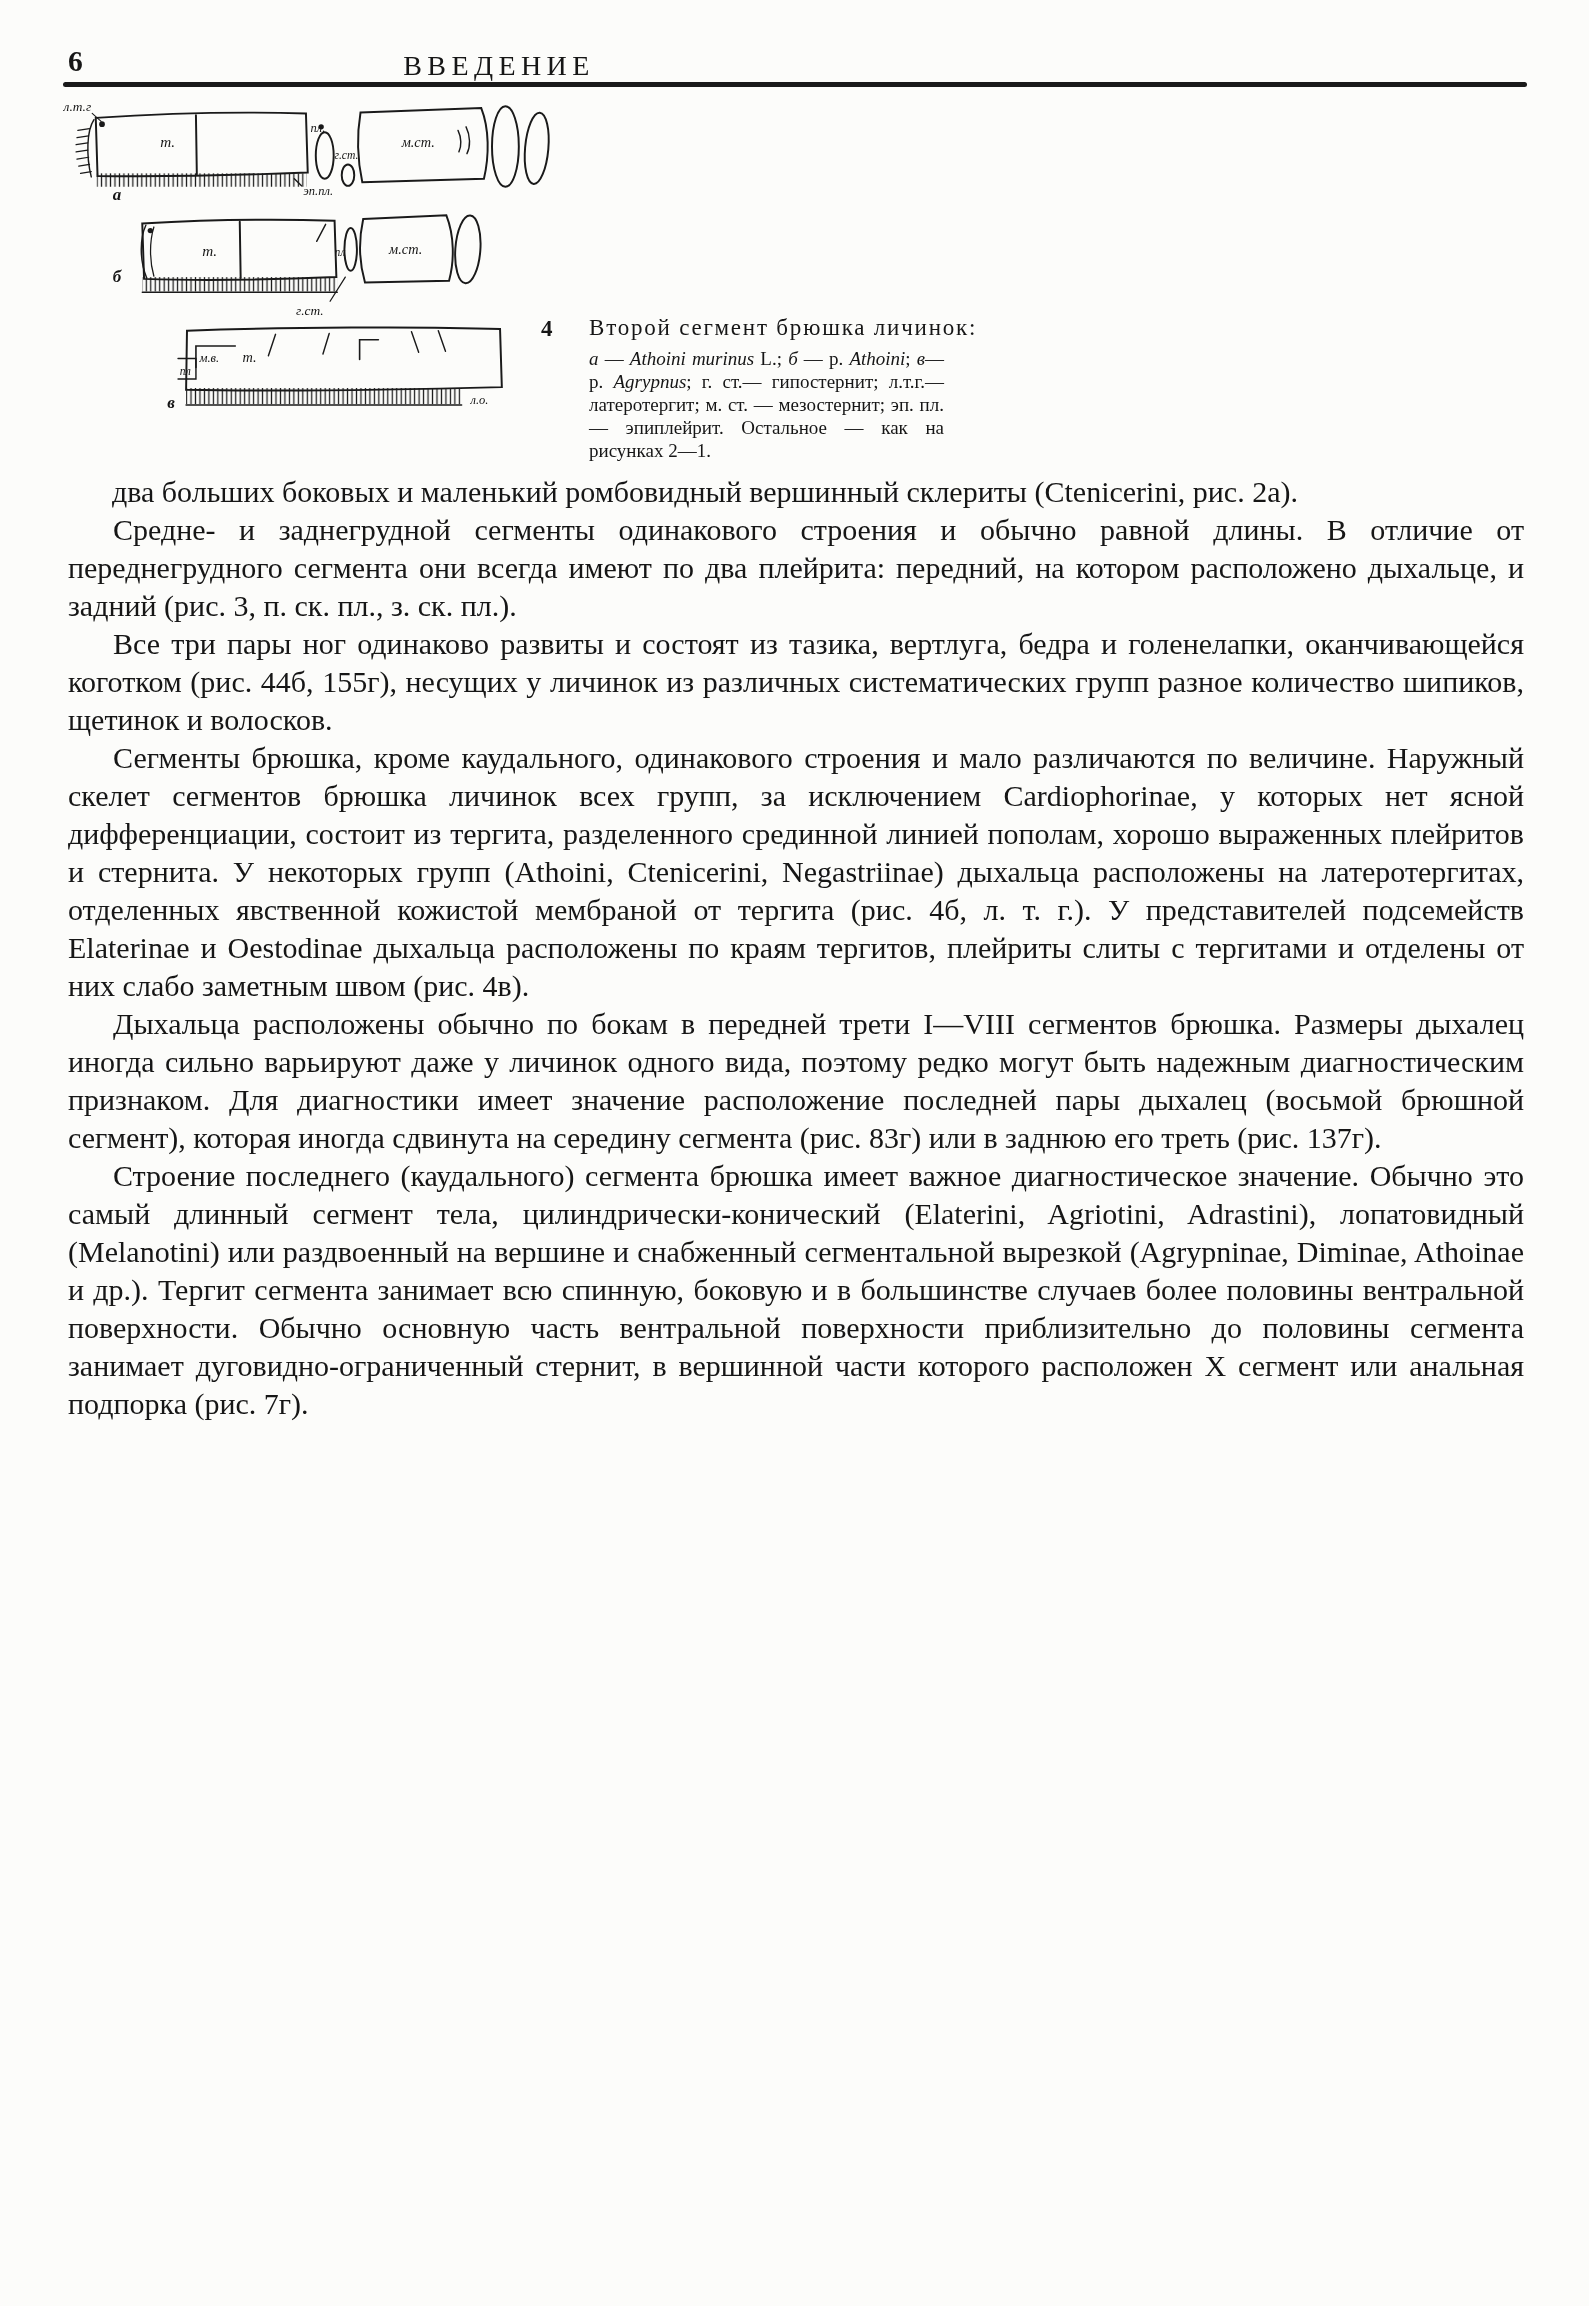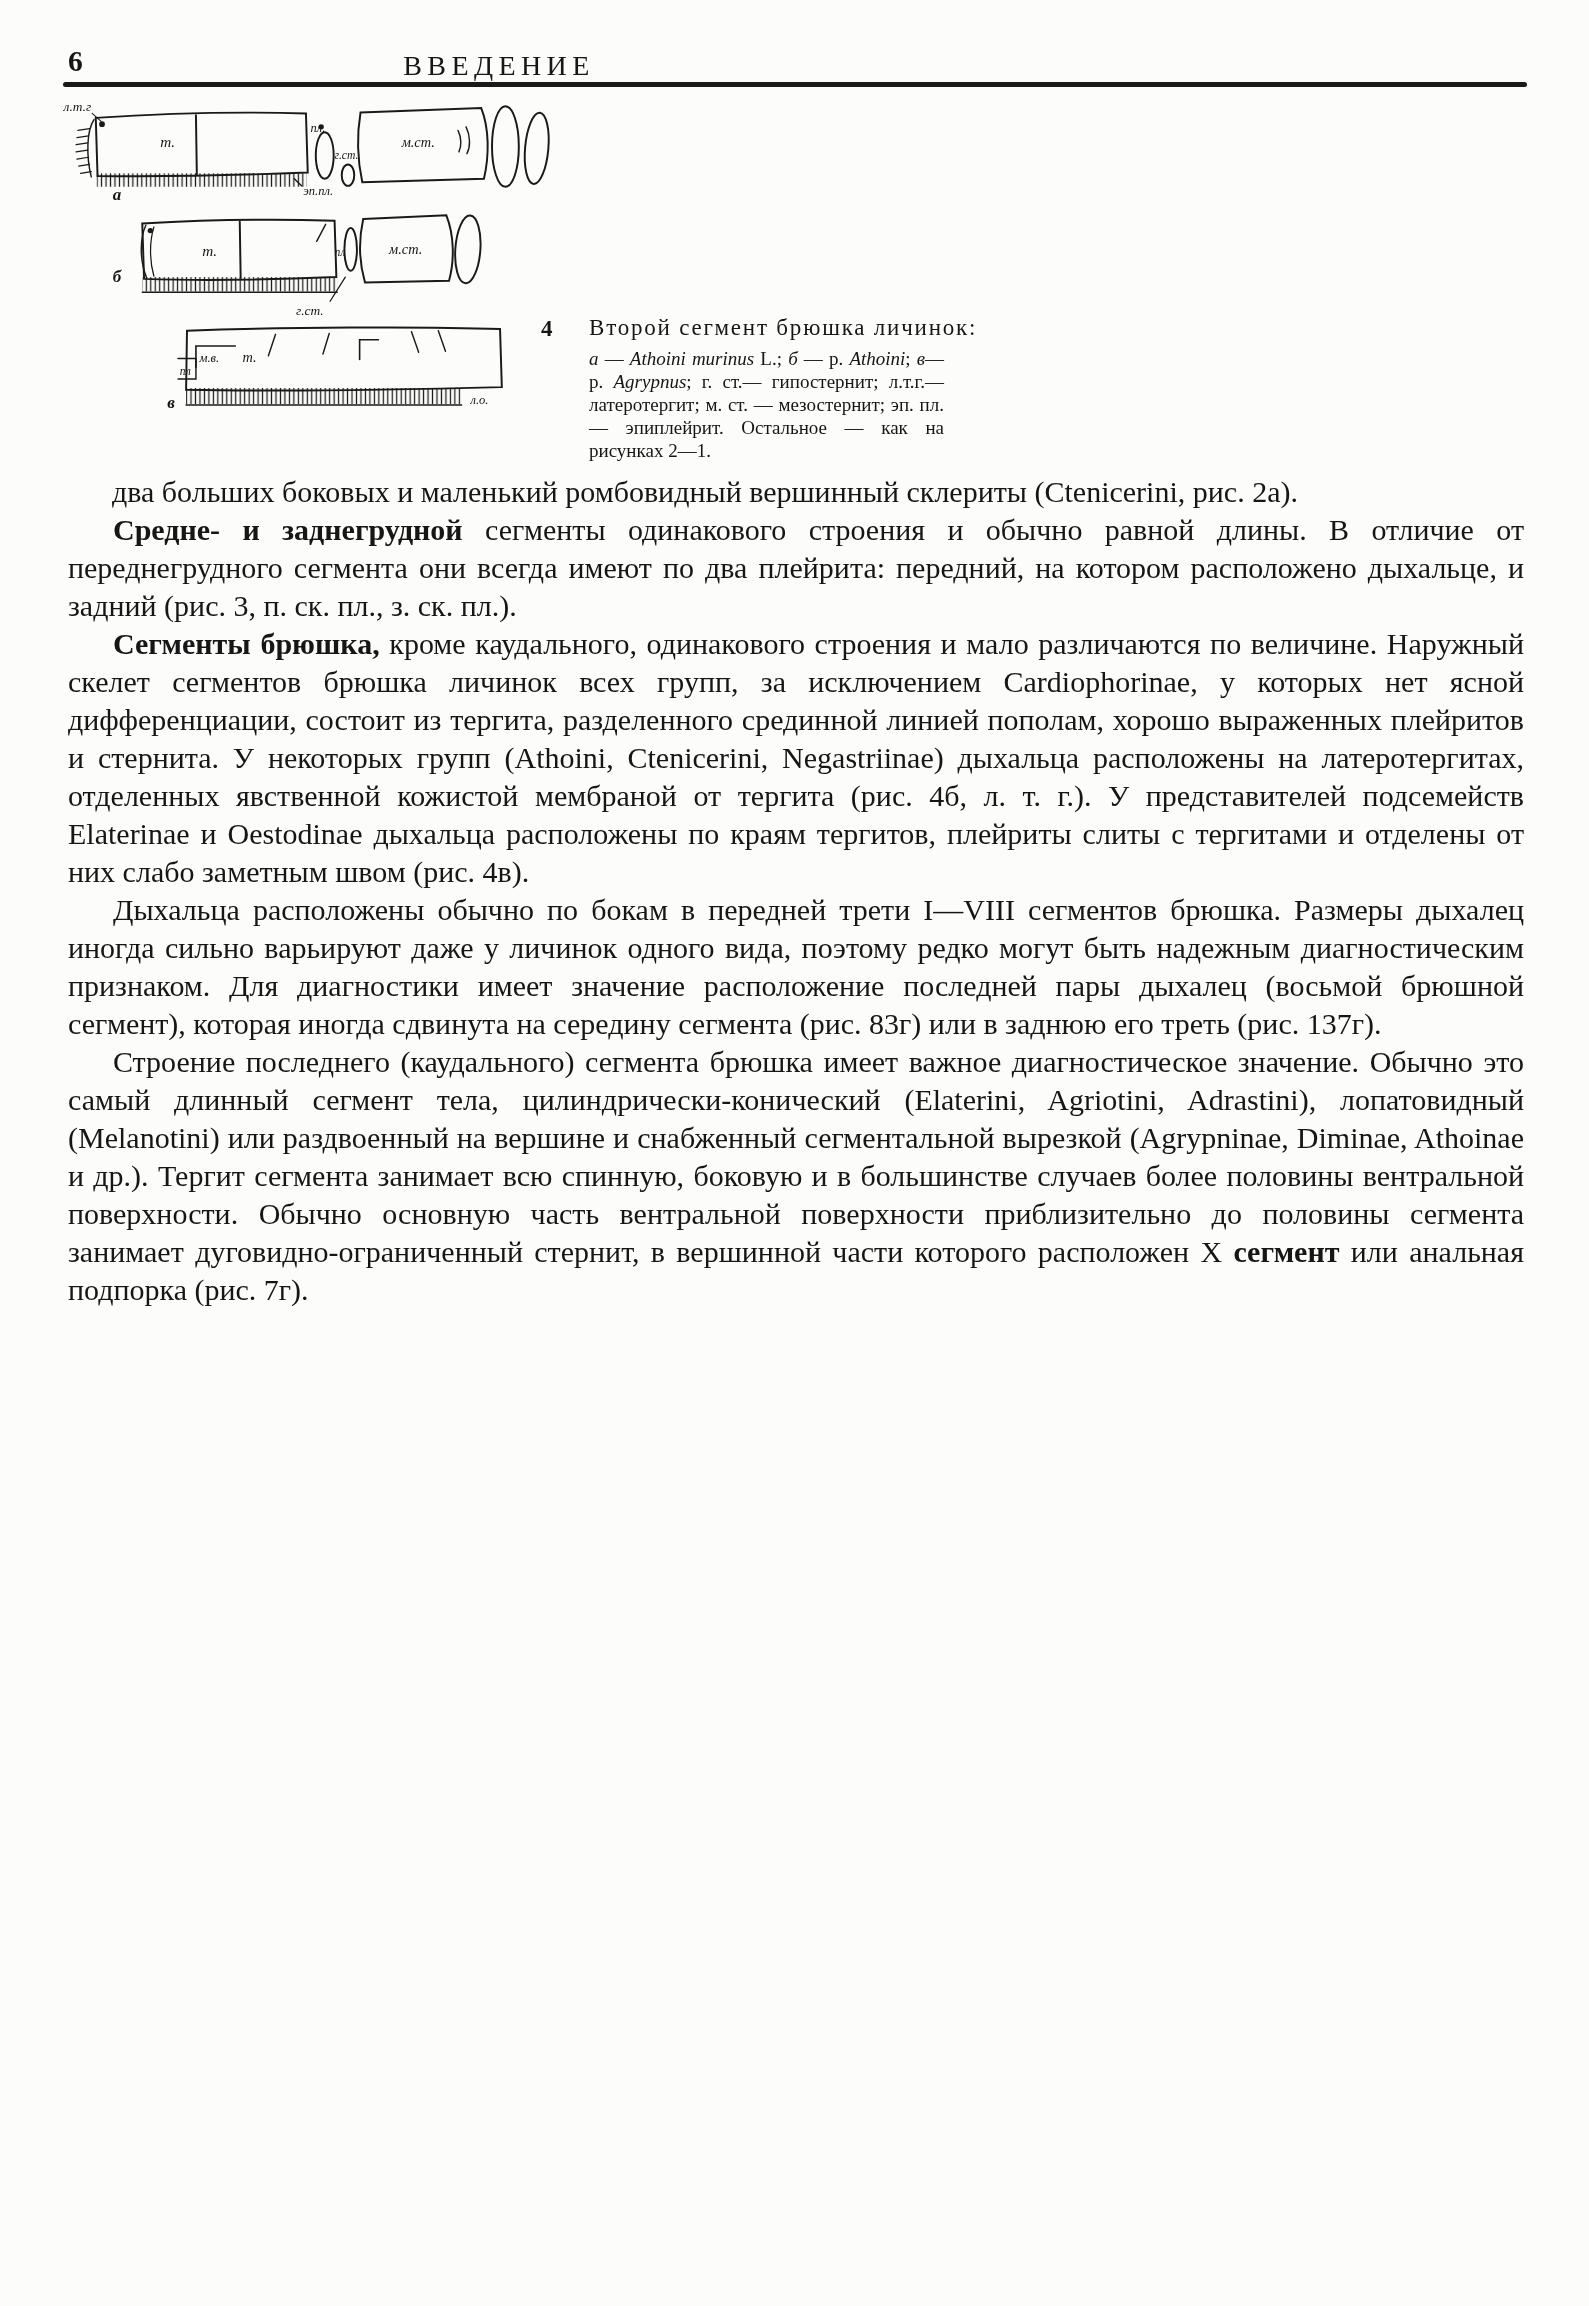--- a/index.html
+++ b/index.html
@@ -38,21 +38,21 @@
   .cap-inner { margin-left:48px; width:355px; }
   .cap-title { font-size:23px; letter-spacing:1.8px; margin-bottom:6.3px; white-space:nowrap; }
   .cap-text { font-size:19px; line-height:23px; text-align:justify; }
   .cap-text i { font-style:italic; }
   .body-text {
     position:absolute; left:68px; top:473px; width:1456px;
     font-size:30px; line-height:38px; text-align:justify;
   }
   .para { text-indent:45px; }
   .para.noindent { text-indent:0;margin-left:44px; }
-  .para b { font-weight:bold; }
+  .para b { font-weight:normal; }
 </style>
 </head>
 <body>
 
 <div class="page">
 
   <div class="page-number">6</div>
   <div class="running-title">ВВЕДЕНИЕ</div>
   <div class="header-rule"></div>
 
@@ -144,19 +144,20 @@
     <div class="fig-num">4</div>
     <div class="cap-inner">
       <div class="cap-title">Второй сегмент брюшка личинок:</div>
       <div class="cap-text"><i>а</i><span> — </span><i>Athoini murinus</i><span> L.; </span><i>б</i><span> — р. </span><i>Athoini</i><span>; </span><i>в</i><span>— р. </span><i>Agrypnus</i><span>; г. ст.— гипостернит; л.т.г.— латеротергит; м. ст. — мезостернит; эп. пл. — эпиплейрит. Остальное — как на рисунках 2—1.</span></div>
     </div>
   </div>
 
   <div class="body-text">
     <p class="para noindent"><span>два больших боковых и маленький ромбовидный вершинный склериты (Ctenicerini, рис. 2а).</span></p>
     <p class="para"><b>Средне- и заднегрудной</b><span> сегменты одинакового строения и обычно равной длины. В отличие от переднегрудного сегмента они всегда имеют по два плейрита: передний, на котором расположено дыхальце, и задний (рис. 3, п. ск. пл., з. ск. пл.).</span></p>
+    <p class="para"><span>Все три пары ног одинаково развиты и состоят из тазика, вертлуга, бедра и голенелапки, оканчивающейся коготком (рис. 44б, 155г), несущих у личинок из различных систематических групп разное количество шипиков, щетинок и волосков.</span></p>
     <p class="para"><b>Сегменты брюшка,</b><span> кроме каудального, одинакового строения и мало различаются по величине. Наружный скелет сегментов брюшка личинок всех групп, за исключением Cardiophorinae, у которых нет ясной дифференциации, состоит из тергита, разделенного срединной линией пополам, хорошо выраженных плейритов и стернита. У некоторых групп (Athoini, Ctenicerini, Negastriinae) дыхальца расположены на латеротергитах, отделенных явственной кожистой мембраной от тергита (рис. 4б, л. т. г.). У представителей подсемейств Elaterinae и Oestodinae дыхальца расположены по краям тергитов, плейриты слиты с тергитами и отделены от них слабо заметным швом (рис. 4в).</span></p>
     <p class="para"><span>Дыхальца расположены обычно по бокам в передней трети I—VIII сегментов брюшка. Размеры дыхалец иногда сильно варьируют даже у личинок одного вида, поэтому редко могут быть надежным диагностическим признаком. Для диагностики имеет значение расположение последней пары дыхалец (восьмой брюшной сегмент), которая иногда сдвинута на середину сегмента (рис. 83г) или в заднюю его треть (рис. 137г).</span></p>
     <p class="para"><span>Строение последнего (каудального) сегмента брюшка имеет важное диагностическое значение. Обычно это самый длинный сегмент тела, цилиндрически-конический (Elaterini, Agriotini, Adrastini), лопатовидный (Melanotini) или раздвоенный на вершине и снабженный сегментальной вырезкой (Agrypninae, Diminae, Athoinae и др.). Тергит сегмента занимает всю спинную, боковую и в большинстве случаев более половины вентральной поверхности. Обычно основную часть вентральной поверхности приблизительно до половины сегмента занимает дуговидно-ограниченный стернит, в вершинной части которого расположен X </span><b>сегмент</b><span> или анальная подпорка (рис. 7г).</span></p>
   </div>
 
 </div>
 
 
 </body></html>

